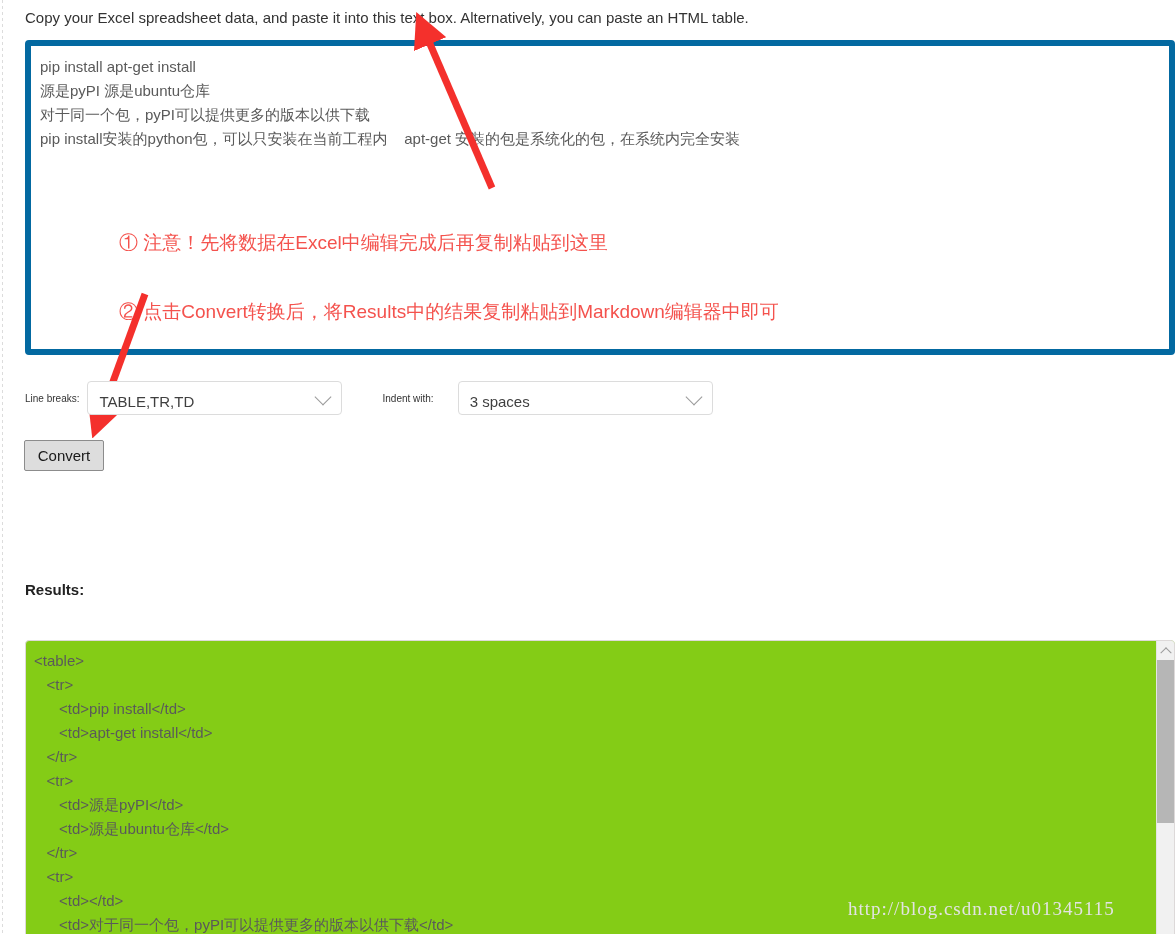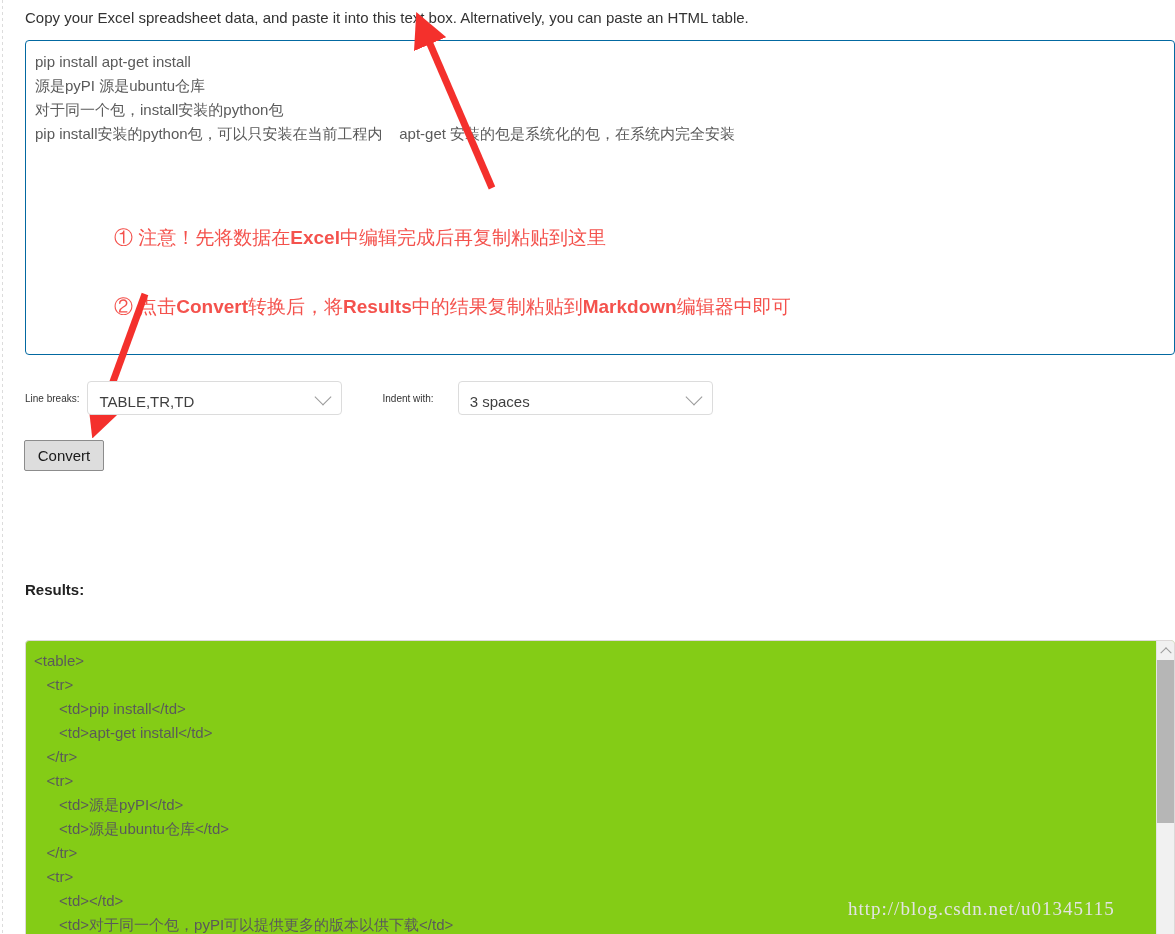--- a/index.html
+++ b/index.html
@@ -39,42 +39,42 @@
   }
 
   
   .input-box {
     position: absolute;
     left: 25px;
     top: 40px;
     width: 1150px;
     height: 315px;
     box-sizing: border-box;
-    border: 1px solid #0369a1;
+    border: 6px solid #0369a1;
     border-radius: 4px;
     background: #ffffff;
     padding: 9px 10px 0 9px;
     overflow: hidden;
   }
   .input-line {
     font-size: 15px;
     line-height: 24px;
     color: #5a5a5a;
     white-space: pre;
   }
 
   
   .annot {
     position: absolute;
     color: #f4524d;
     font-size: 19px;
     line-height: 26px;
     white-space: nowrap;
   }
-  .annot .em { font-weight: bold; margin-top: 25px; }
+  .annot .em { font-weight: normal; margin-top: 25px; }
   .annot-1 { left: 88px; top: 184px; }
   .annot-2 { left: 88px; top: 253px; }
 
   
   .arrow-svg {
     position: absolute;
     left: 0;
     top: 0;
     width: 1175px;
     height: 934px;
@@ -232,21 +232,21 @@
 <body>
 
 <div class="page-left-rule"></div>
 
 <div class="intro">Copy your Excel spreadsheet data, and paste it into this text box. Alternatively, you can paste an HTML table.</div>
 
 <div class="input-box">
   <div id="input-lines">
       <div class="input-line">pip install apt-get install</div>
       <div class="input-line">源是pyPI 源是ubuntu仓库</div>
-      <div class="input-line">对于同一个包，install安装的python包</div>
+      <div class="input-line">对于同一个包，pyPI可以提供更多的版本以供下载</div>
       <div class="input-line">pip install安装的python包，可以只安装在当前工程内    apt-get 安装的包是系统化的包，在系统内完全安装</div>
     </div>
   <div class="annot annot-1"><span>① 注意！先将数据在</span><span class="em">Excel</span><span>中编辑完成后再复制粘贴到这里</span></div>
   <div class="annot annot-2"><span>② 点击</span><span class="em">Convert</span><span>转换后，将</span><span class="em">Results</span><span>中的结果复制粘贴到</span><span class="em">Markdown</span><span>编辑器中即可</span></div>
 </div>
 
 <svg class="arrow-svg" viewBox="0 0 1175 934">
   <defs>
     <marker id="ah" markerWidth="5" markerHeight="5" refX="2.2" refY="2.5" orient="auto">
       <path d="M0,0 L5,2.5 L0,5 z" fill="#f4302c"></path>

